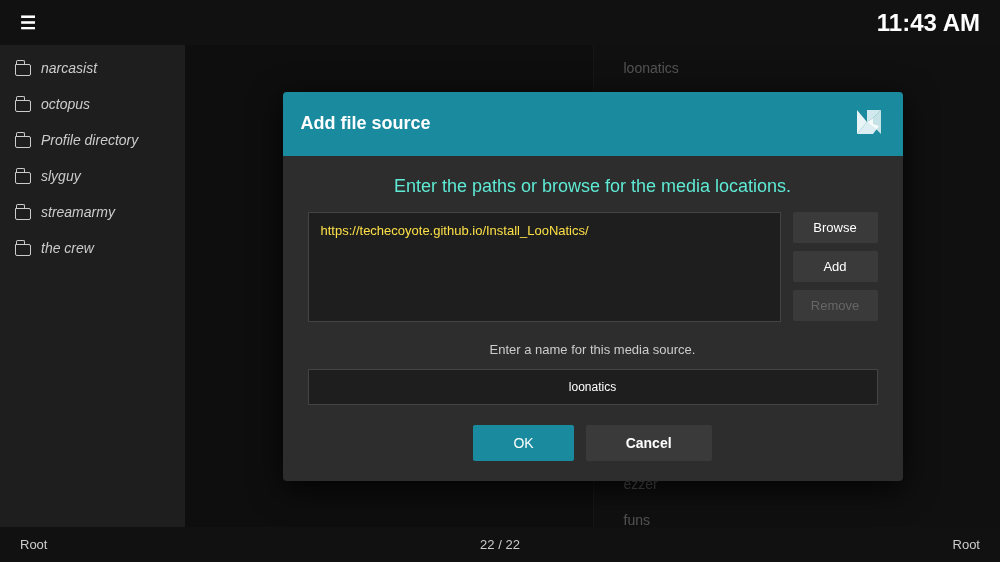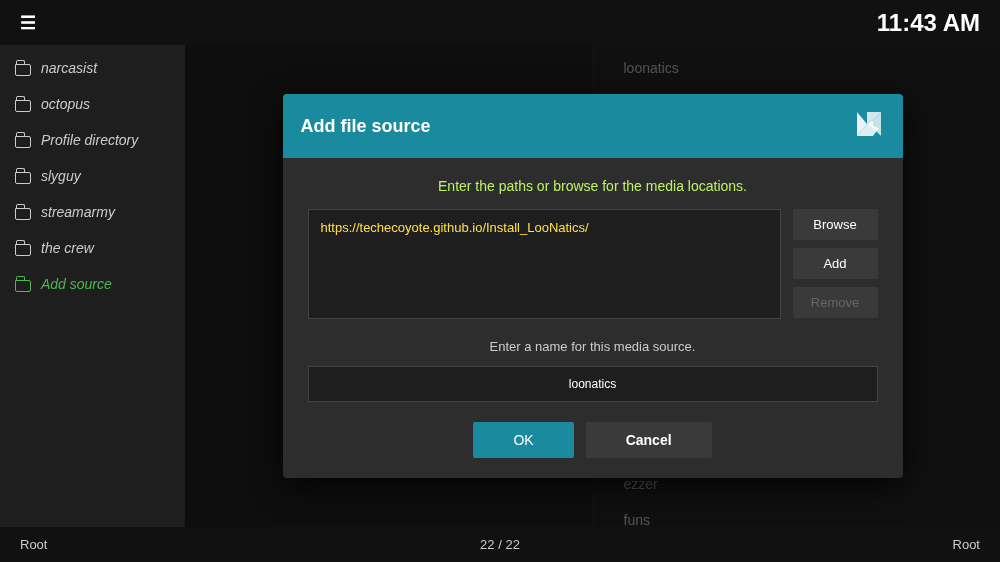--- a/index.html
+++ b/index.html
@@ -155,22 +155,22 @@
     .kodi-logo {
       width: 32px;
       height: 32px;
     }
 
     .dialog-body {
       padding: 20px 25px;
     }
     .dialog-instruction {
       text-align: center;
-      font-size: 14px;
-      color: #bef264;
+      font-size: 18px;
+      color: #5eead4;
       margin-bottom: 15px;
     }
 
     
     .url-area {
       display: flex;
       gap: 12px;
       margin-bottom: 20px;
     }
     .url-list {
@@ -284,24 +284,20 @@
       <span class="folder-icon"></span>
       <span>slyguy</span>
     </div>
     <div class="sidebar-item">
       <span class="folder-icon"></span>
       <span>streamarmy</span>
     </div>
     <div class="sidebar-item">
       <span class="folder-icon"></span>
       <span>the crew</span>
-    </div>
-    <div class="sidebar-item active-green">
-      <span class="folder-icon" style="border-color:#4db84d;"></span>
-      <span>Add source</span>
     </div>
   </div>
 
   <div class="content-area">
 
     <div style="position:absolute;right:0;top:0;width:50%;height:100%;background:#2a2a2a;border-left:1px solid #3a3a3a;">
       <div class="panel-item" style="margin-top:5px;">
         <span class="folder-icon"></span>
         <span>loonatics</span>
       </div>

